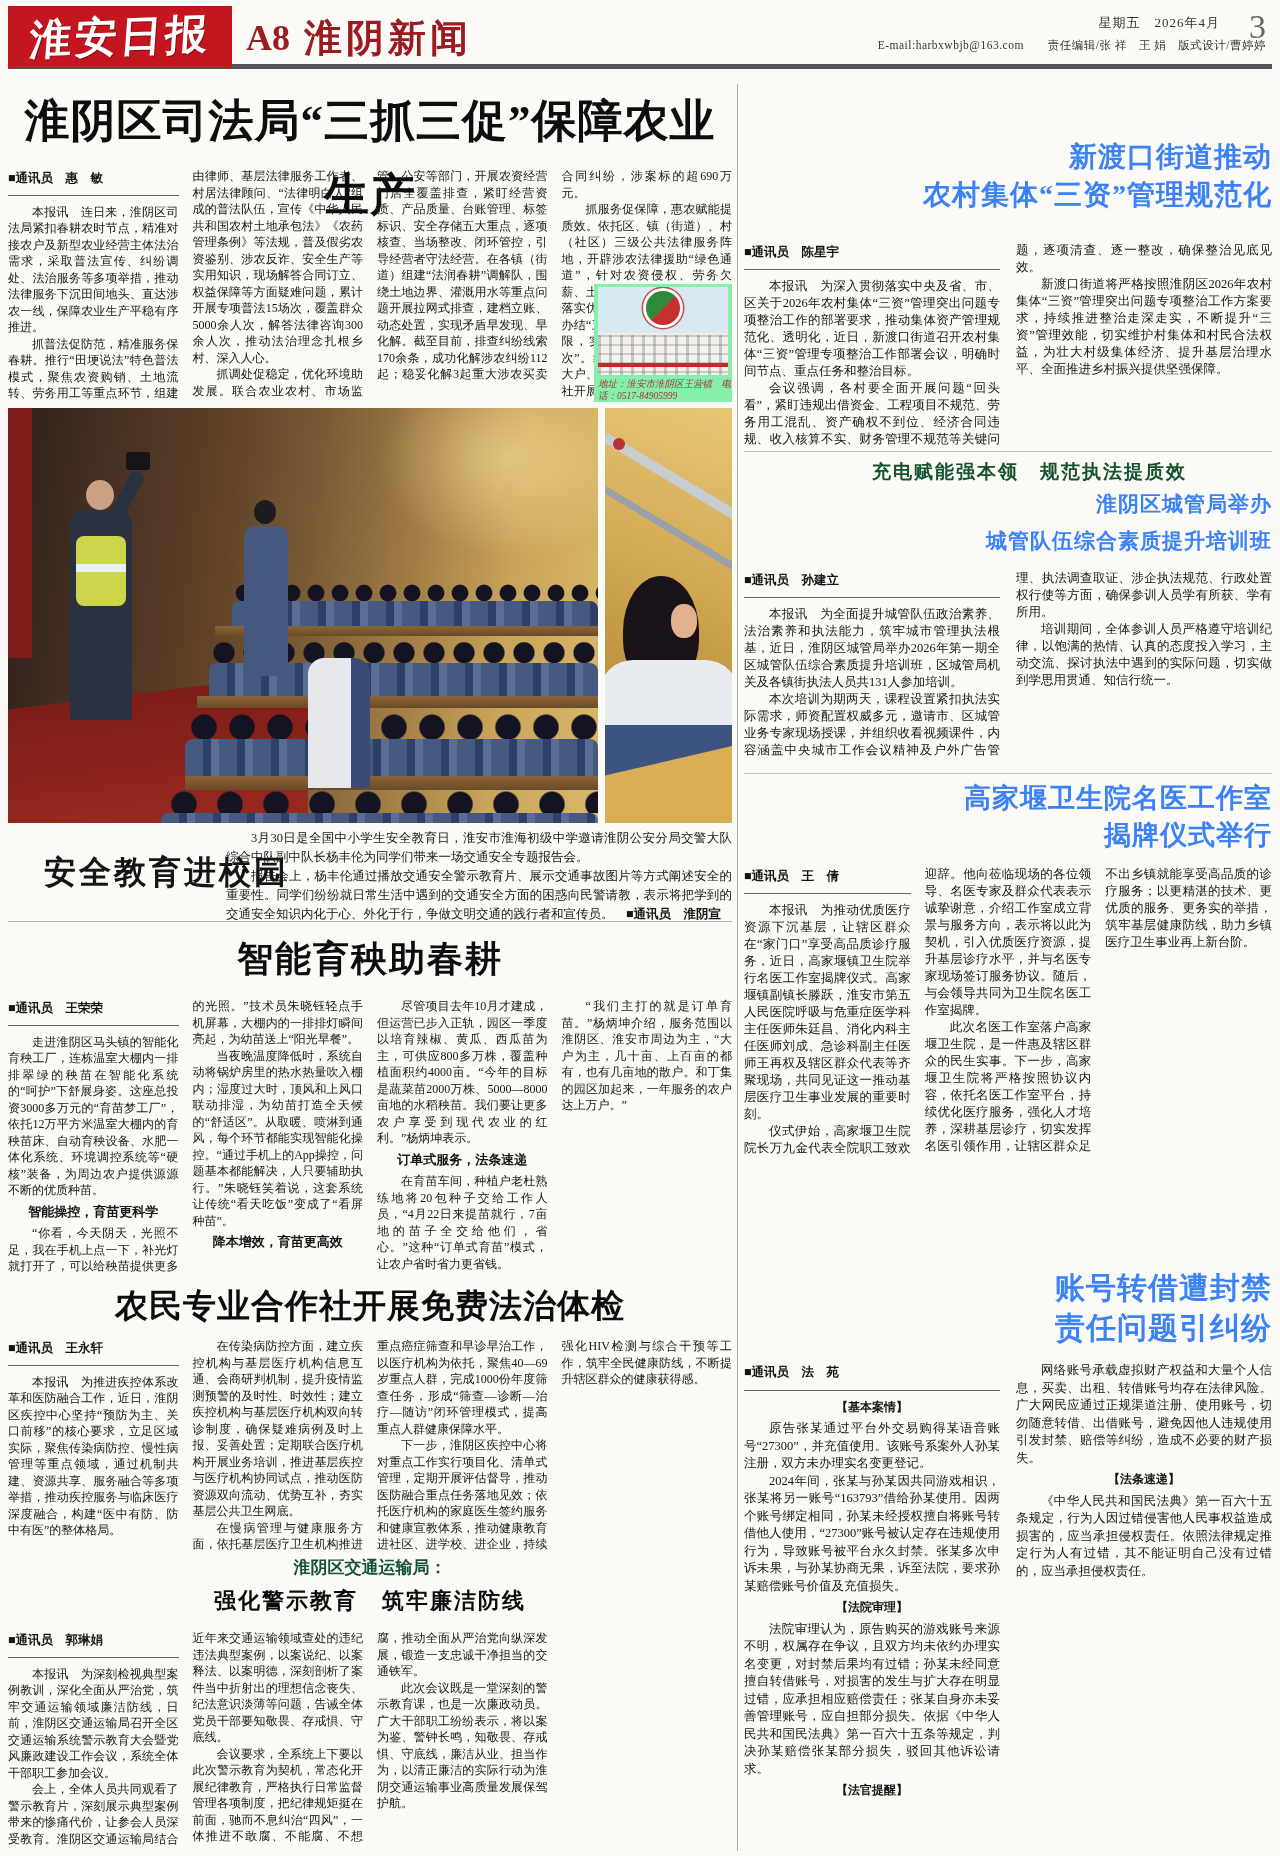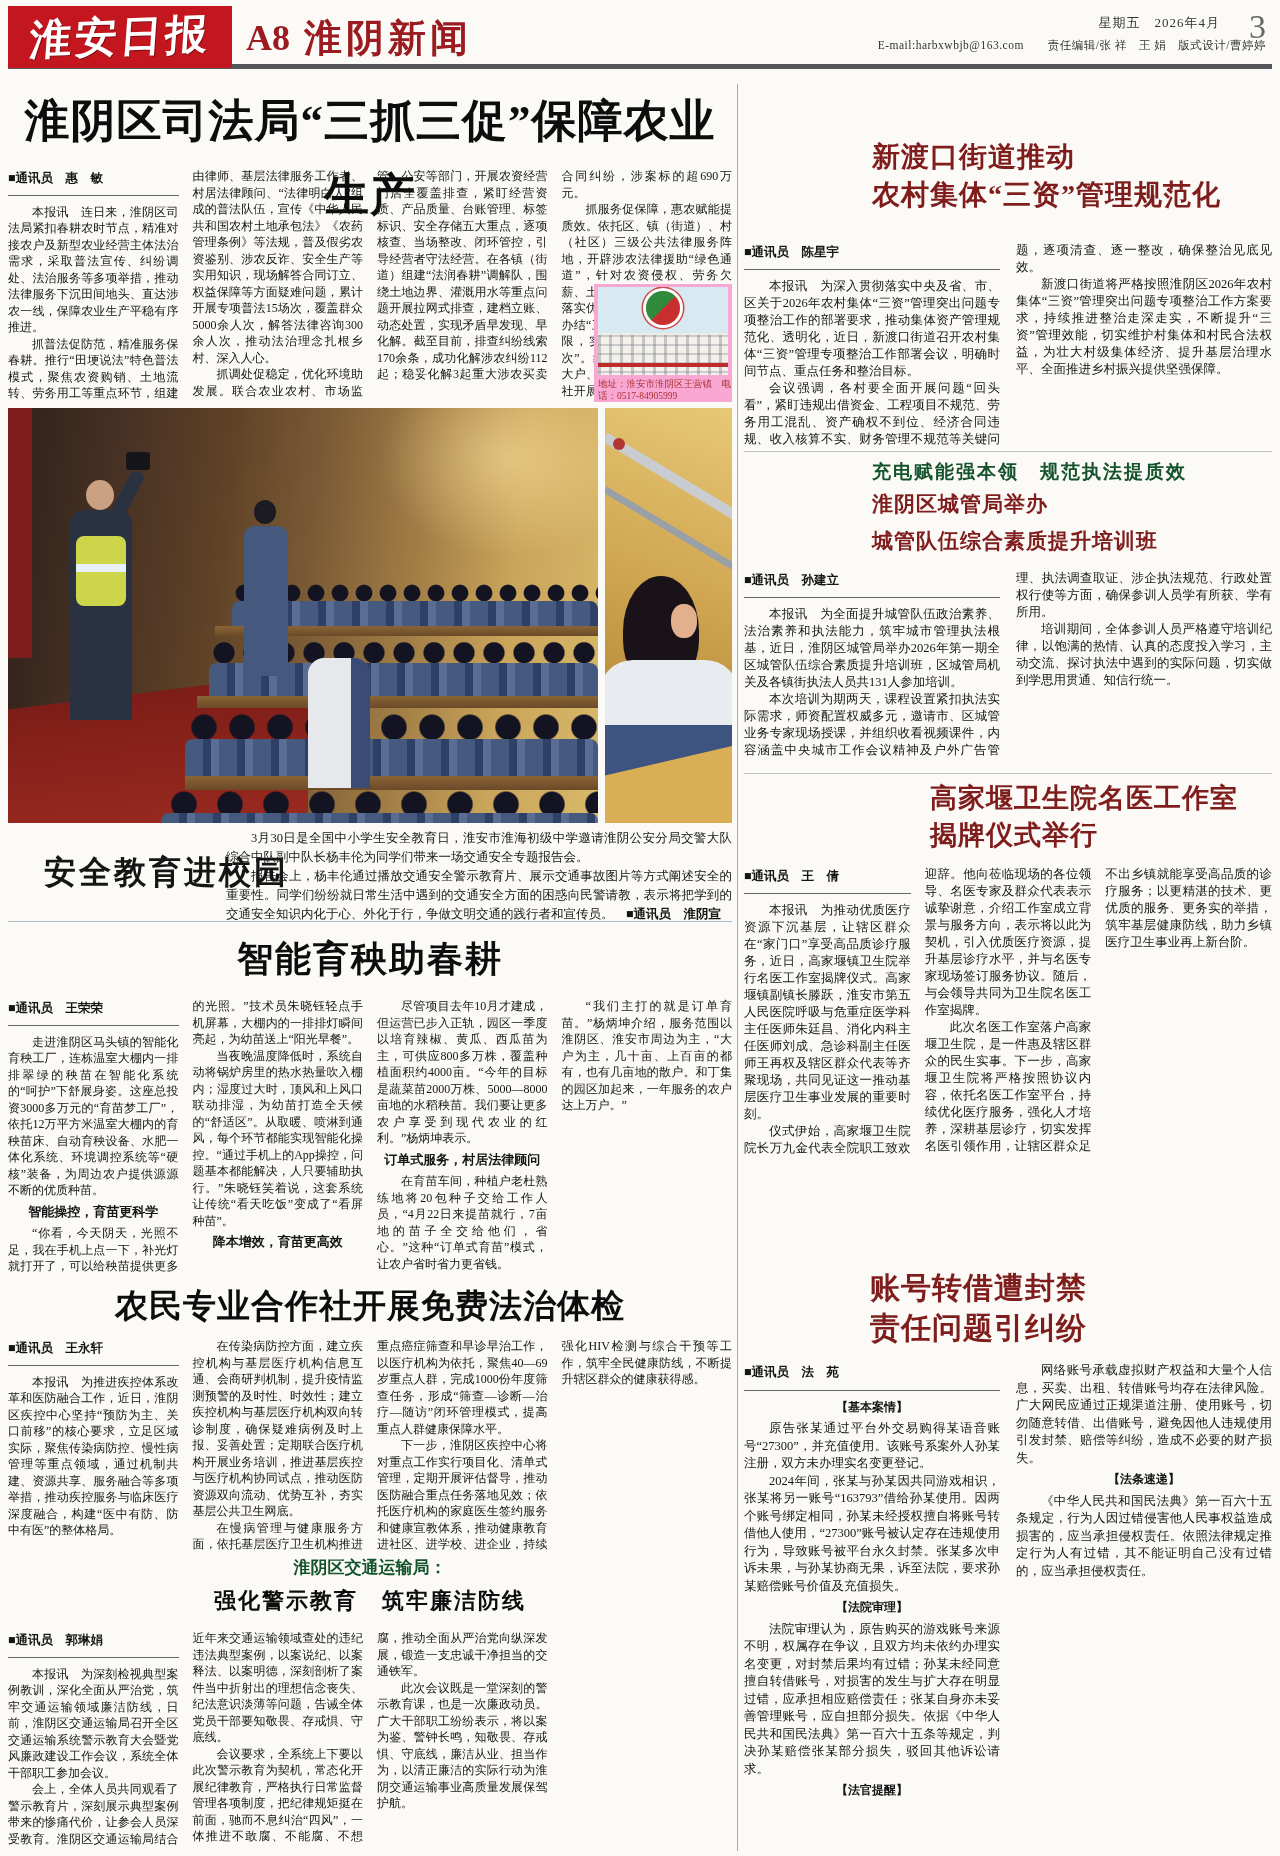--- a/index.html
+++ b/index.html
@@ -23,28 +23,28 @@
   .body-cols{text-align:justify;font-size:12px;line-height:16.5px;column-fill:auto;overflow:hidden;}
   .cols4{column-count:4;column-gap:14px;}
   .cols3{column-count:3;column-gap:14px;}
   .cols2{column-count:2;column-gap:16px;}
   .b-p{margin:0;text-indent:2em;}
   .b-sub{margin:5px 0;text-align:center;font-weight:bold;font-size:13px;}
   .b-sec{margin:4px 0;text-align:center;font-weight:bold;font-size:12px;}
   .b-byline{font-size:12.5px;font-weight:bold;border-bottom:1.5px solid #666;
             padding:2px 0 8px;margin:0 0 8px;break-inside:avoid;}
   .h-center{text-align:center;font-weight:900;color:#0d0d0d;}
-  .sb-title{font-weight:900;color:#7f1d1d;line-height:38px;font-size:28px;letter-spacing:1px;}
+  .sb-title{font-weight:900;color:#3b82f6;line-height:38px;font-size:28px;letter-spacing:1px;text-align:right;}
   .kicker{font-weight:bold;color:#14532d;}
   .rule-light{height:1px;background:#c2c2c2;}
   
   #lead{left:8px;top:84px;width:724px;height:318px;}
   #lead-title{width:100%;height:74px;line-height:74px;font-size:45px;letter-spacing:1px;}
   #lead-body{position:absolute;left:0;top:84px;width:724px;height:234px;}
-  #lead-ad{position:absolute;right:0;bottom:0;width:134px;background:#f9a8d4;padding:3px 0 0 4px;}
+  #lead-ad{position:absolute;right:0;bottom:0;width:134px;background:#86efac;padding:3px 0 0 4px;font-style:italic;}
   #ad-img{position:relative;width:130px;height:88px;background:linear-gradient(#d9e9f2 0 52%,#efece2 52% 100%);overflow:hidden;}
   #ad-logo{position:absolute;left:48px;top:4px;width:34px;height:34px;border-radius:50%;
            background:linear-gradient(135deg,#2f8a3c 50%,#c83030 50%);
            box-shadow:0 0 0 3px #fff,0 0 0 4.5px #cc4a4a;}
   #ad-building{position:absolute;left:0;bottom:0;width:130px;height:40px;background:#f4f1ea;
      background-image:repeating-linear-gradient(90deg,rgba(110,115,130,.35) 0 3px,rgba(0,0,0,0) 3px 11px),
                       repeating-linear-gradient(rgba(110,115,130,.30) 0 2px,rgba(0,0,0,0) 2px 9px);}
   #ad-banner{position:absolute;left:0;bottom:8px;width:130px;height:4px;background:#bf2a2a;}
   #ad-caption{margin:3px 0 0;font-size:9.5px;line-height:12px;color:#a83030;}
   
@@ -211,21 +211,21 @@
   <div class="abs" id="yuyang">
     <div class="h-center" id="yuyang-title">智能育秧助春耕</div>
     <div class="body-cols cols4" id="yuyang-body">
         <div class="b-byline">■通讯员　王荣荣</div>
         <p class="b-p">走进淮阴区马头镇的智能化育秧工厂，连栋温室大棚内一排排翠绿的秧苗在智能化系统的“呵护”下舒展身姿。这座总投资3000多万元的“育苗梦工厂”，依托12万平方米温室大棚内的育秧苗床、自动育秧设备、水肥一体化系统、环境调控系统等“硬核”装备，为周边农户提供源源不断的优质种苗。</p>
         <h4 class="b-sub">智能操控，育苗更科学</h4>
         <p class="b-p">“你看，今天阴天，光照不足，我在手机上点一下，补光灯就打开了，可以给秧苗提供更多的光照。”技术员朱晓钰轻点手机屏幕，大棚内的一排排灯瞬间亮起，为幼苗送上“阳光早餐”。</p>
         <p class="b-p">当夜晚温度降低时，系统自动将锅炉房里的热水热量吹入棚内；湿度过大时，顶风和上风口联动排湿，为幼苗打造全天候的“舒适区”。从取暖、喷淋到通风，每个环节都能实现智能化操控。“通过手机上的App操控，问题基本都能解决，人只要辅助执行。”朱晓钰笑着说，这套系统让传统“看天吃饭”变成了“看屏种苗”。</p>
         <h4 class="b-sub">降本增效，育苗更高效</h4>
         <p class="b-p">尽管项目去年10月才建成，但运营已步入正轨，园区一季度以培育辣椒、黄瓜、西瓜苗为主，可供应800多万株，覆盖种植面积约4000亩。“今年的目标是蔬菜苗2000万株、5000—8000亩地的水稻秧苗。我们要让更多农户享受到现代农业的红利。”杨炳坤表示。</p>
-        <h4 class="b-sub">订单式服务，村居法律顾问</h4>
+        <h4 class="b-sub">订单式服务，法条速递</h4>
         <p class="b-p">在育苗车间，种植户老杜熟练地将20包种子交给工作人员，“4月22日来提苗就行，7亩地的苗子全交给他们，省心。”这种“订单式育苗”模式，让农户省时省力更省钱。</p>
         <p class="b-p">“我们主打的就是订单育苗。”杨炳坤介绍，服务范围以淮阴区、淮安市周边为主，“大户为主，几十亩、上百亩的都有，也有几亩地的散户。和丁集的园区加起来，一年服务的农户达上万户。”</p>
       </div>
   </div>
 
   <div class="abs" id="jikong">
     <div class="h-center" id="jikong-title">农民专业合作社开展免费法治体检</div>
     <div class="body-cols cols4" id="jikong-body">
         <div class="b-byline">■通讯员　王永轩</div>
         <p class="b-p">本报讯　为推进疾控体系改革和医防融合工作，近日，淮阴区疾控中心坚持“预防为主、关口前移”的核心要求，立足区域实际，聚焦传染病防控、慢性病管理等重点领域，通过机制共建、资源共享、服务融合等多项举措，推动疾控服务与临床医疗深度融合，构建“医中有防、防中有医”的整体格局。</p>

